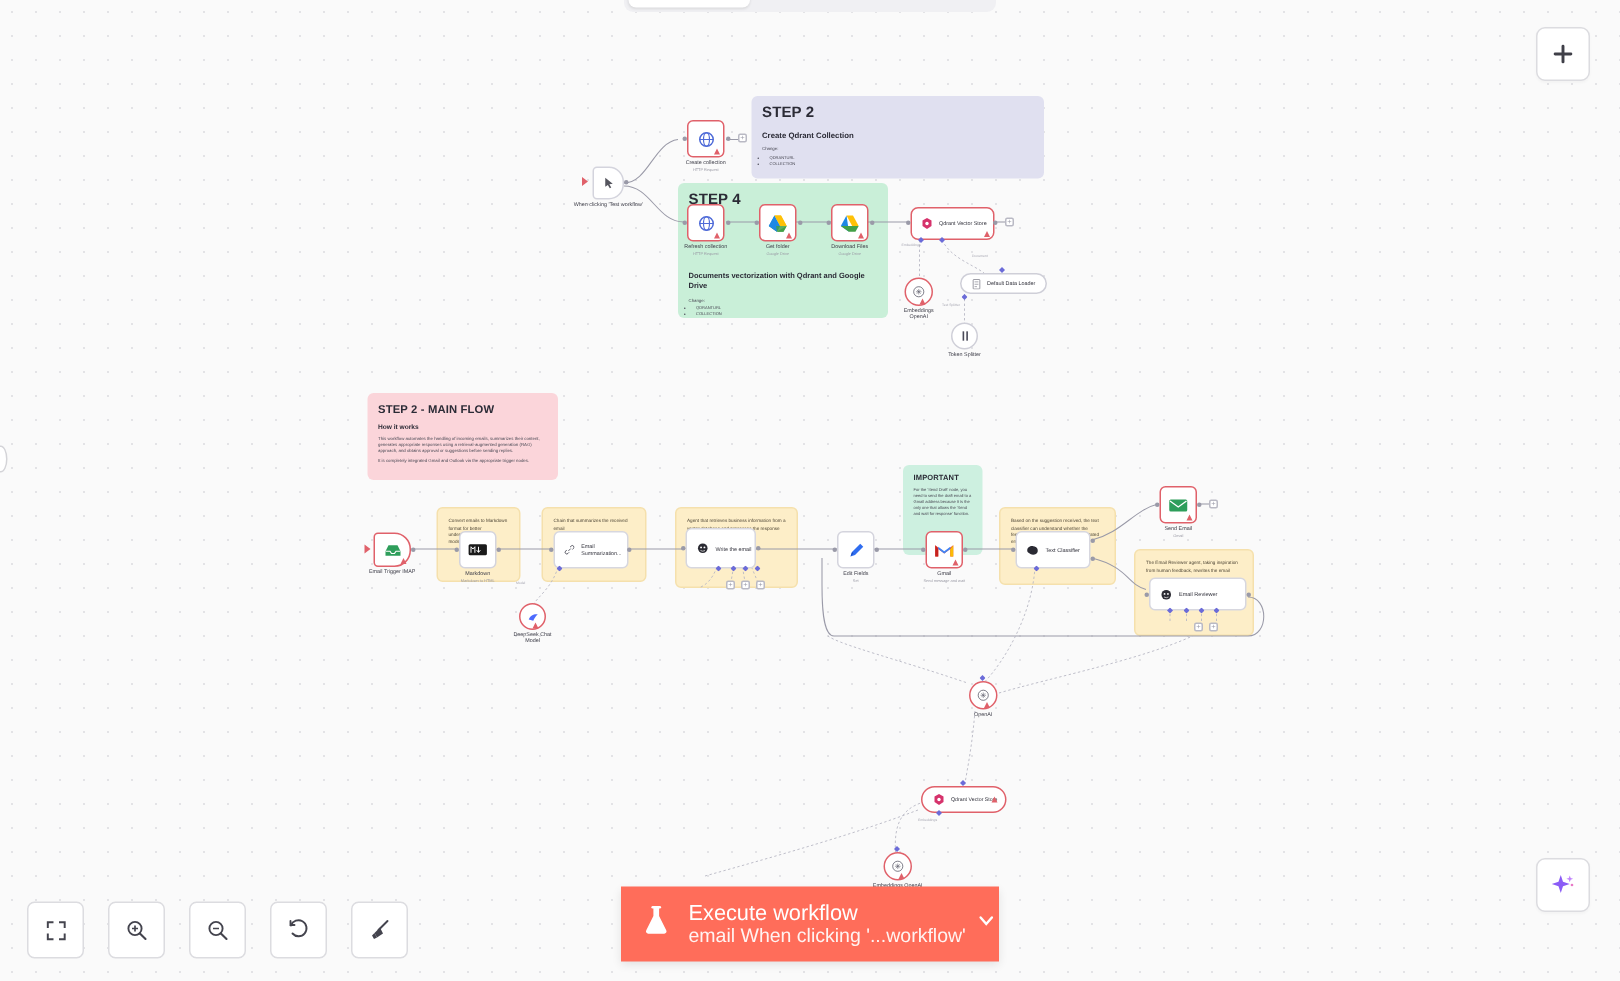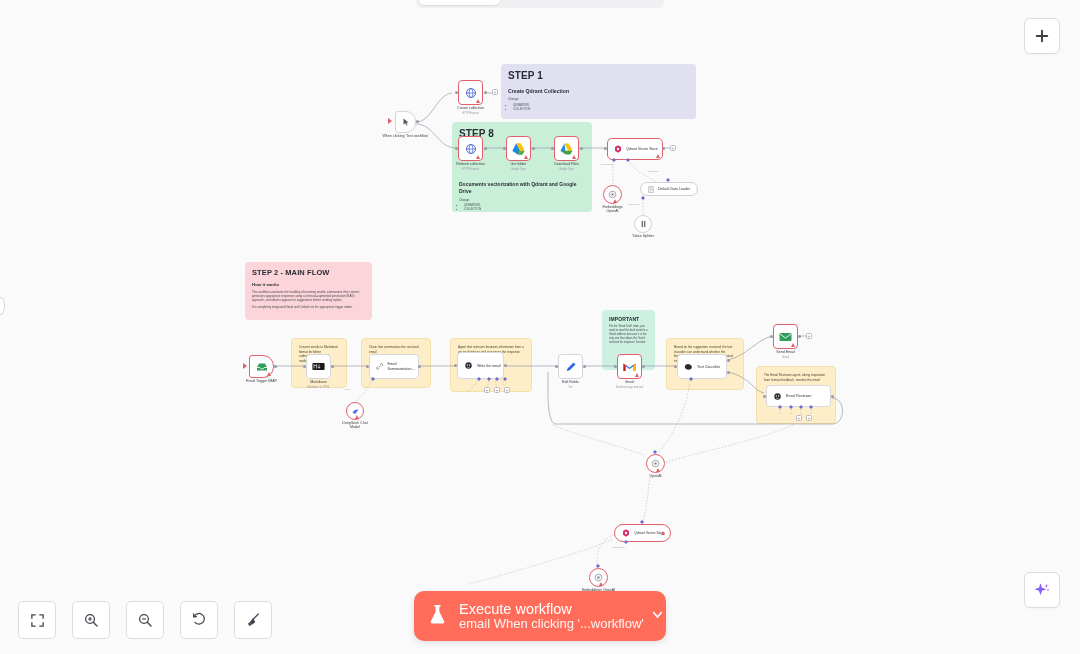--- a/index.html
+++ b/index.html
@@ -54,21 +54,21 @@
     width: 38px; height: 38px; background: #fff;
     border: 1px solid #dcdce0; border-radius: 5px;
     display: flex; align-items: center; justify-content: center;
     cursor: pointer; color: #55555e;
   }
 
   
   #execute-workflow-button {
     position: absolute; left: 414px; bottom: 13px;
     width: 252px; height: 50px;
-    background: #ff6d5a; border-radius: 10px;
+    background: #ff6d5a; border-radius: 0;
     display: flex; align-items: center; padding: 0 14px;
     color: #fff; cursor: pointer; z-index: 50;
     box-shadow: 0 2px 6px rgba(0,0,0,.10);
   }
   #execute-workflow-button .flask { margin-right: 12px; flex: 0 0 auto; }
   .exec-text { flex: 1 1 auto; line-height: 1.12; }
   .exec-title { font-size: 14.5px; }
   .exec-sub { font-size: 13px; opacity: .92; white-space: nowrap; }
   .exec-caret { flex: 0 0 auto; margin-left: 6px; }
 
@@ -204,31 +204,31 @@
 
       <path d="M650 474 C 648 498, 645 512, 643 524"></path>
       <path d="M626 533 C 600 535, 596 550, 597 568"></path>
       <path d="M666 462 C 700 452, 760 440, 795 424"></path>
       <path d="M644 455 C 600 440, 560 430, 552 424"></path>
       <path d="M612 540 C 570 556, 520 570, 470 584"></path>
     </g>
   </svg>
 
   <div class="sticky note-purple" style="left:501px; top:64px; width:195px; height:55px;">
-    <h1>STEP 1</h1>
+    <h1>STEP 2</h1>
     <h2>Create Qdrant Collection</h2>
     <p>Change:</p>
     <ul>
       <li>QDRANTURL</li>
       <li>COLLECTION</li>
     </ul>
   </div>
 
   <div class="sticky note-green" style="left:452px; top:122px; width:140px; height:90px;">
-    <h1 style="margin-bottom:42px;">STEP 8</h1>
+    <h1 style="margin-bottom:42px;">STEP 4</h1>
     <h2 style="font-size:5px; line-height:1.35;">Documents vectorization with Qdrant and Google Drive</h2>
     <p>Change:</p>
     <ul>
       <li>QDRANTURL</li>
       <li>COLLECTION</li>
     </ul>
   </div>
 
   <div class="sticky note-pink" style="left:245px; top:262px; width:127px; height:58px;">
     <h1 style="font-size:7.5px; margin-bottom:5px;">STEP 2 - MAIN FLOW</h1>

